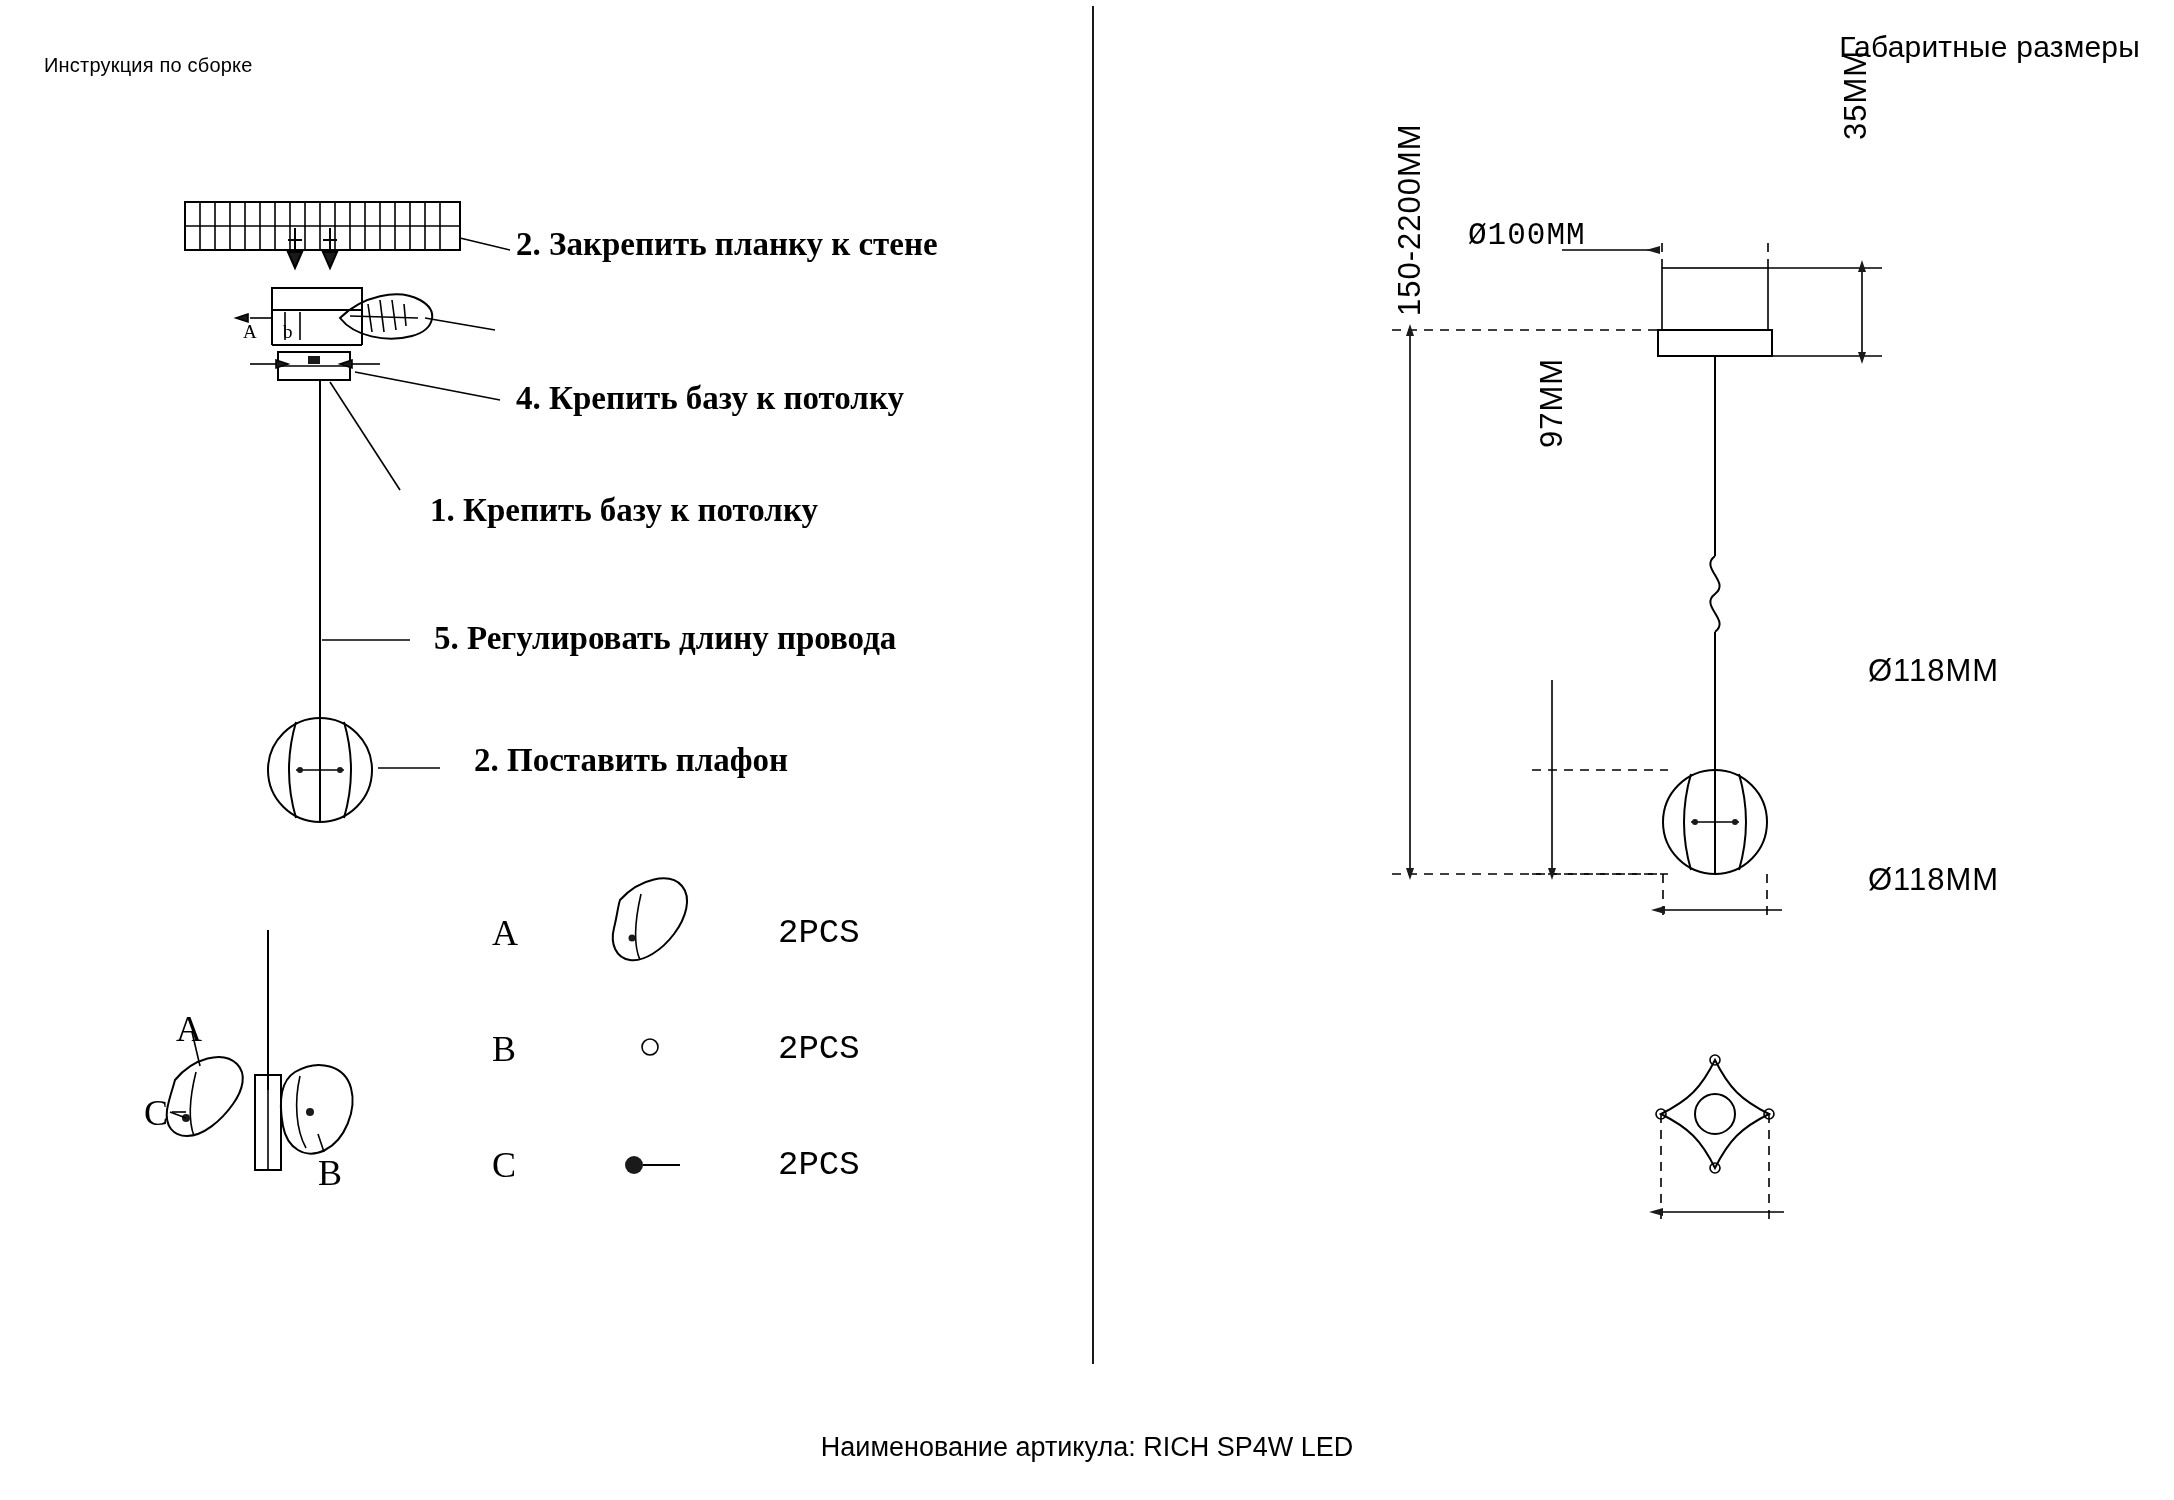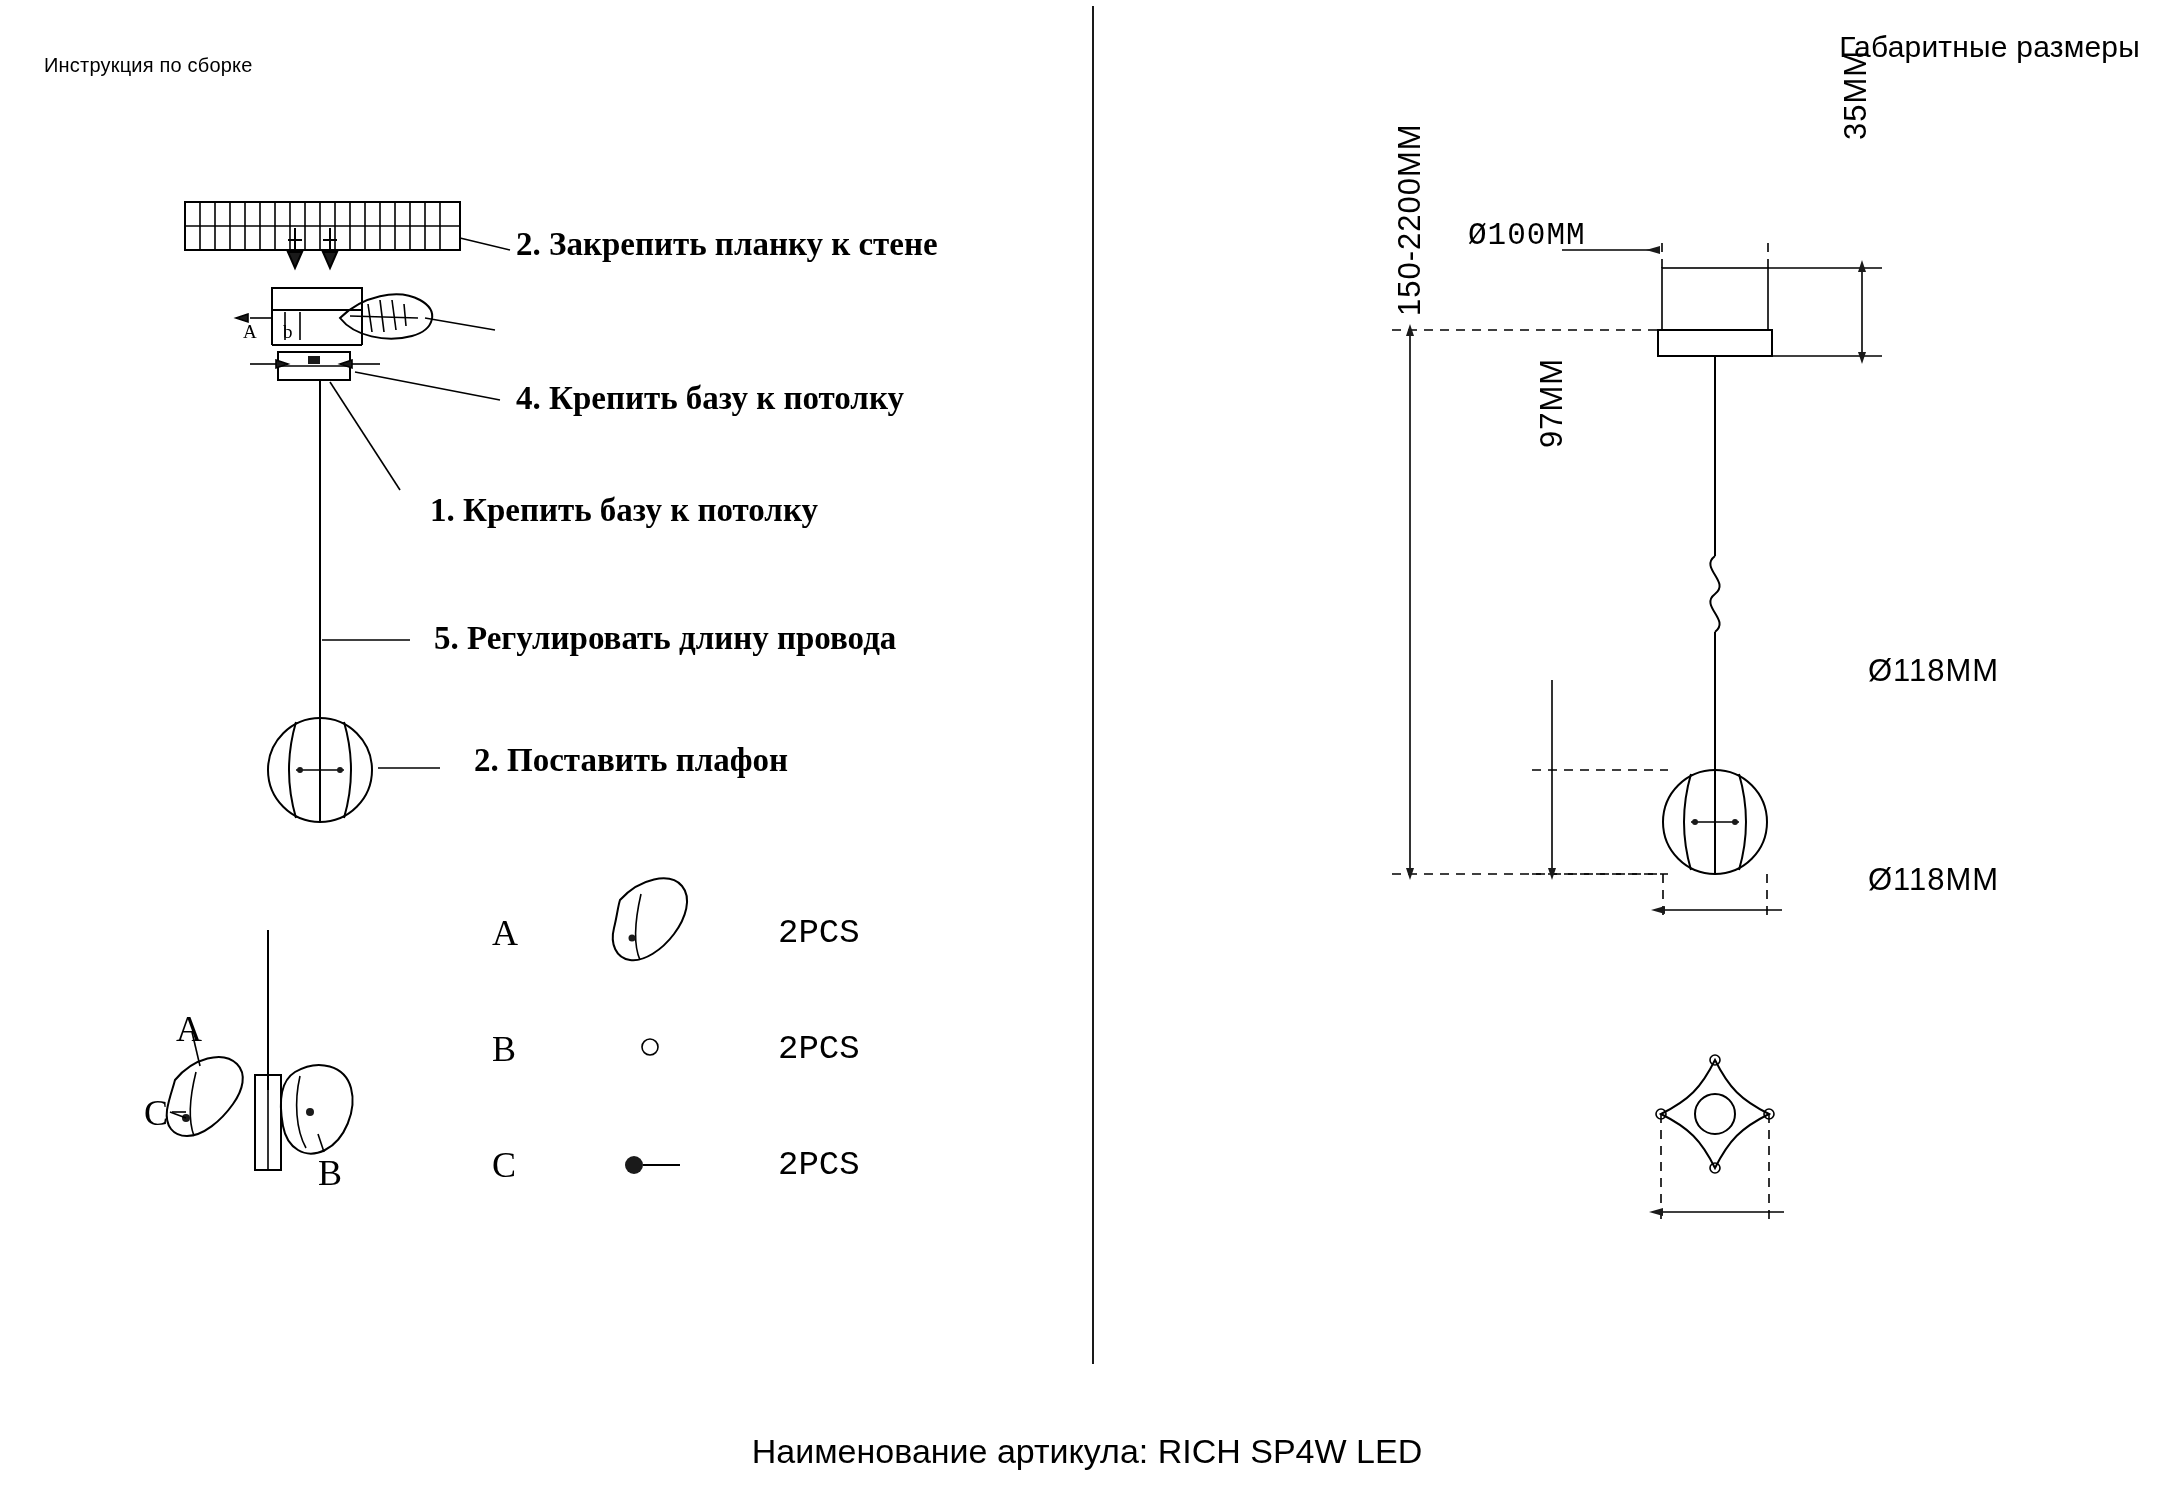--- a/index.html
+++ b/index.html
@@ -49,21 +49,21 @@
     background: #1a1a1a;
   }
 
   
   .footer {
     position: absolute;
     left: 0;
     right: 0;
     top: 1432px;
     text-align: center;
-    font-size: 34px;
+    font-size: 27px;
   }
 
   
   .step {
     position: absolute;
     font-family: "Liberation Serif", serif;
     font-weight: bold;
     font-size: 33px;
     line-height: 1.27;
     white-space: nowrap;

